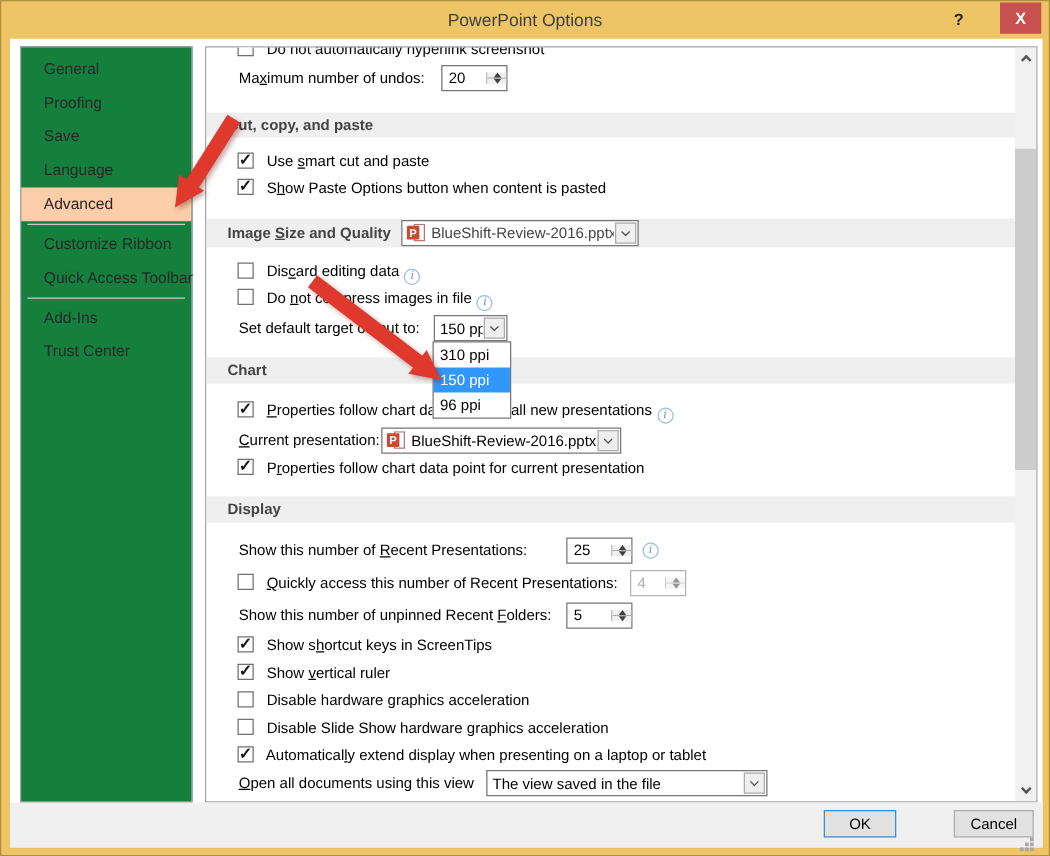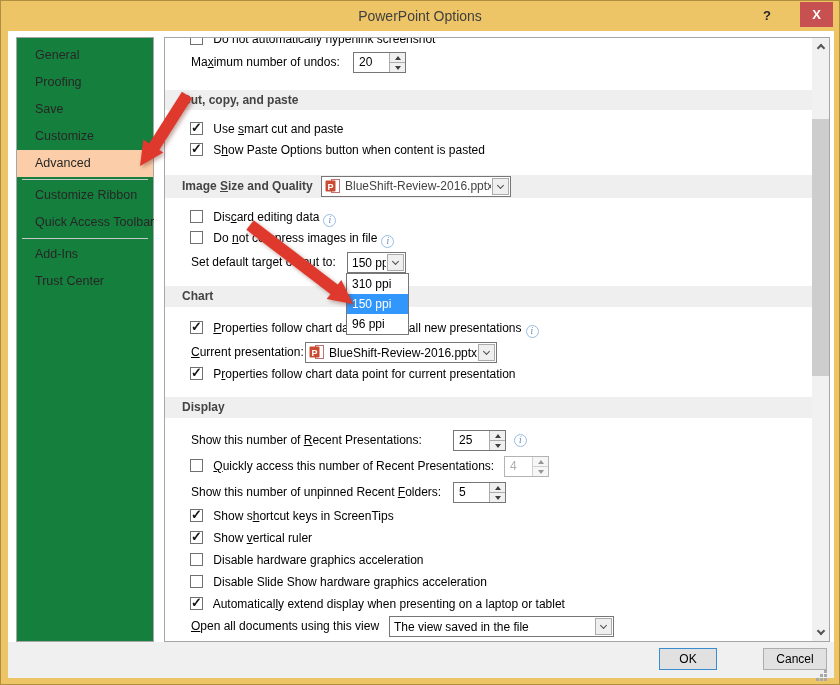--- a/index.html
+++ b/index.html
@@ -33,21 +33,21 @@
     color:#444;font-weight:bold;padding-left:17px;}
   .checkbox{display:inline-block;width:13px;height:13px;border:1px solid #707070;background:#fff;
     vertical-align:-2px;margin-right:7px;position:relative;cursor:pointer;}
   .checkbox .check{display:none;position:absolute;left:0;top:-5px;font-size:13px;font-weight:bold;color:#151515;}
   .checkbox.checked .check{display:block;}
   .info{display:inline-block;width:13px;height:13px;border-radius:50%;border:1px solid #9ABCE0;color:#6A93C8;
     font-size:9px;line-height:11px;text-align:center;vertical-align:-2px;margin-left:4px;
     font-family:"DejaVu Serif",serif;font-style:italic;cursor:pointer;}
   .info.abs{position:absolute;margin:0;top:4px;}
   
-  .spin{position:absolute;height:21px;border:1px solid #767676;background:#fff;display:flex;top:0;}
+  .spin{position:absolute;height:21px;border:1px solid #767676;background:#fff;display:flex;top:0;align-items:center;}
   .spin-val{flex:1;padding-left:5px;line-height:19px;}
   .spin-btns{width:16px;border-left:1px solid #ABABAB;display:flex;flex-direction:column;}
   .sb{flex:1;background:#F0F0F0;display:flex;align-items:center;justify-content:center;cursor:pointer;}
   .sb.up{border-bottom:1px solid #ABABAB;}
   .tri-up{width:0;height:0;border-left:3px solid transparent;border-right:3px solid transparent;border-bottom:4px solid #404040;}
   .tri-dn{width:0;height:0;border-left:3px solid transparent;border-right:3px solid transparent;border-top:4px solid #404040;}
   .spin.disabled{opacity:.55;}
   .spin.disabled .spin-val{color:#6D6D6D;}
   
   .combo{position:absolute;height:21px;border:1px solid #767676;background:#fff;display:flex;align-items:center;cursor:pointer;top:0;}
@@ -91,21 +91,21 @@
     <span class="helpbtn">?</span>
     <span class="closebtn"><span>X</span></span>
   </div>
 
   <div class="dlgbody">
 
     <div class="sidebar">
       <div class="side-item">General</div>
       <div class="side-item">Proofing</div>
       <div class="side-item">Save</div>
-      <div class="side-item">Customize</div>
+      <div class="side-item">Language</div>
       <div class="side-item selected">Advanced</div>
       <div class="side-divider"></div>
       <div class="side-item">Customize Ribbon</div>
       <div class="side-item">Quick Access Toolbar</div>
       <div class="side-divider"></div>
       <div class="side-item">Add-Ins</div>
       <div class="side-item">Trust Center</div>
     </div>
 
     <div class="content">

